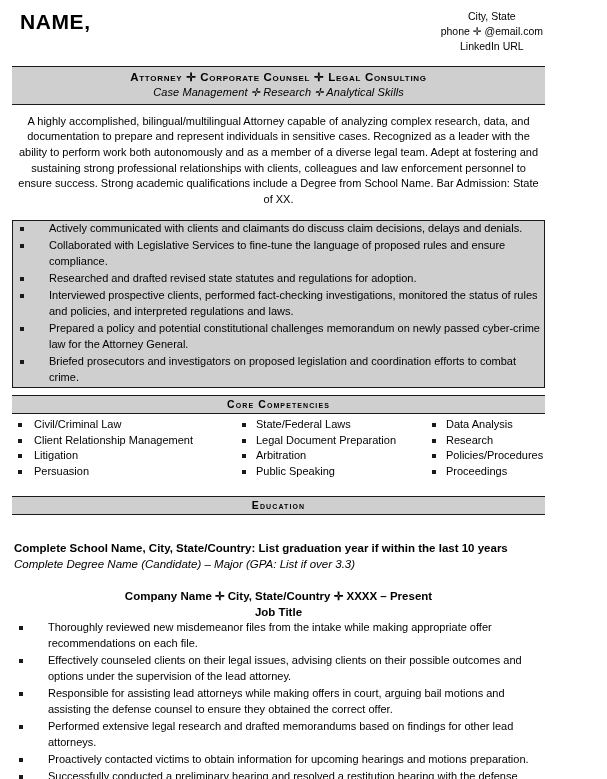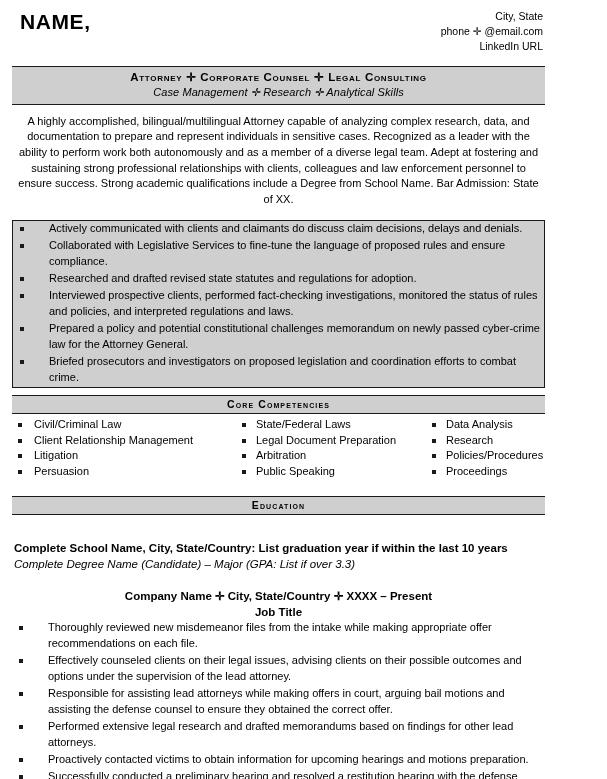--- a/index.html
+++ b/index.html
@@ -31,21 +31,21 @@
     padding-left: 8px;
   }
   .name {
     font-size: 21px;
     font-weight: bold;
     letter-spacing: 0.6px;
     line-height: 1.1;
     margin-top: 2px;
   }
   .contact {
-    text-align: right;
+    text-align: center;
     font-size: 10.5px;
     line-height: 1.42;
     padding-right: 2px;
     padding-top: 1px;
   }
   .contact div { white-space: nowrap; }
 
   
   .band {
     background: #cfcfcf;

